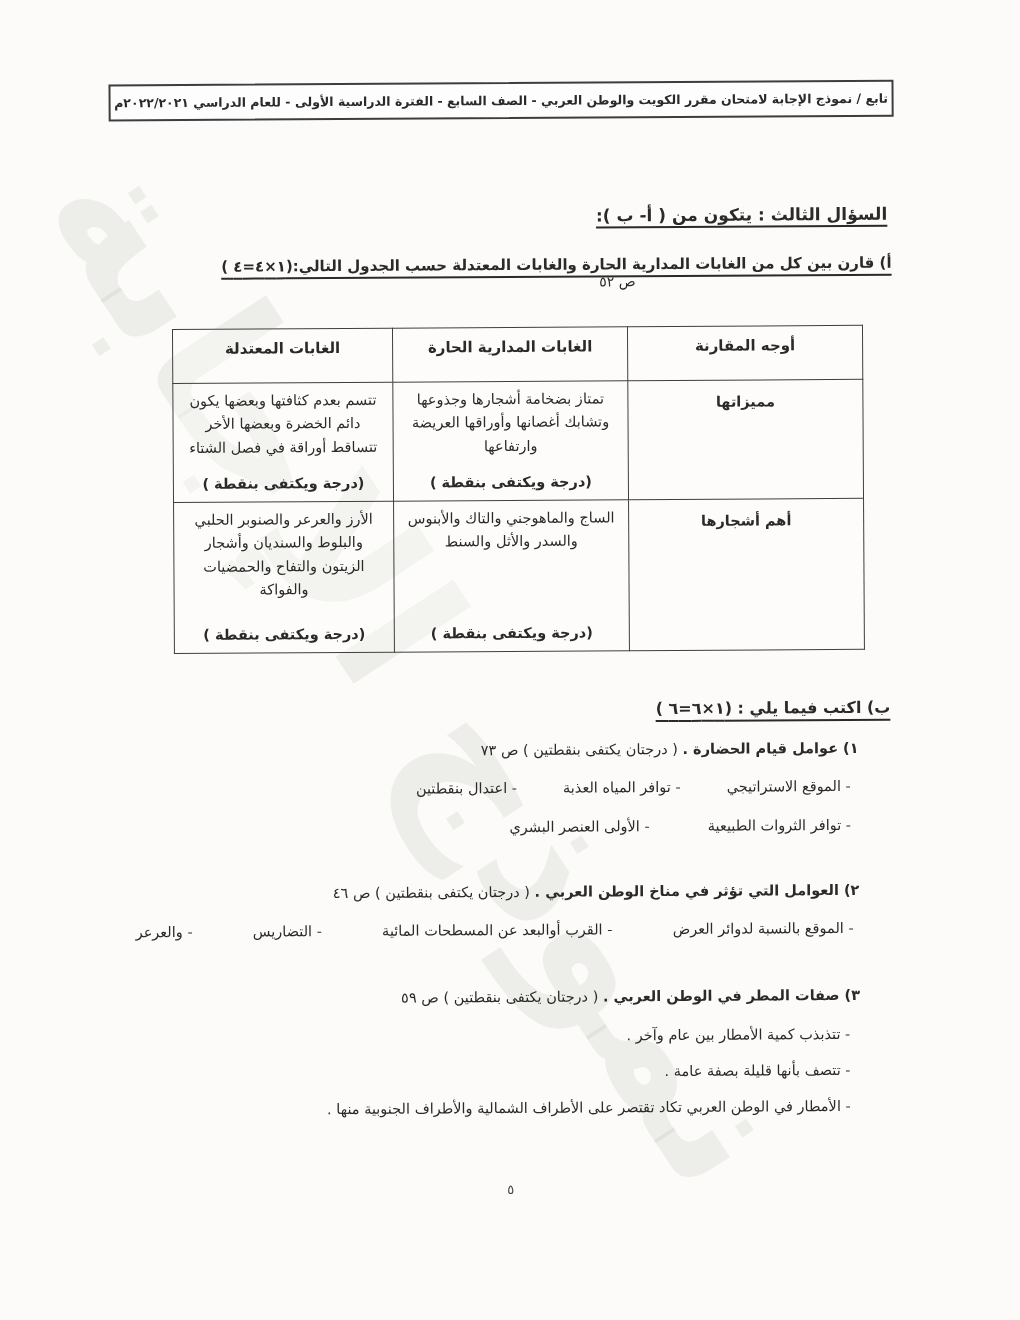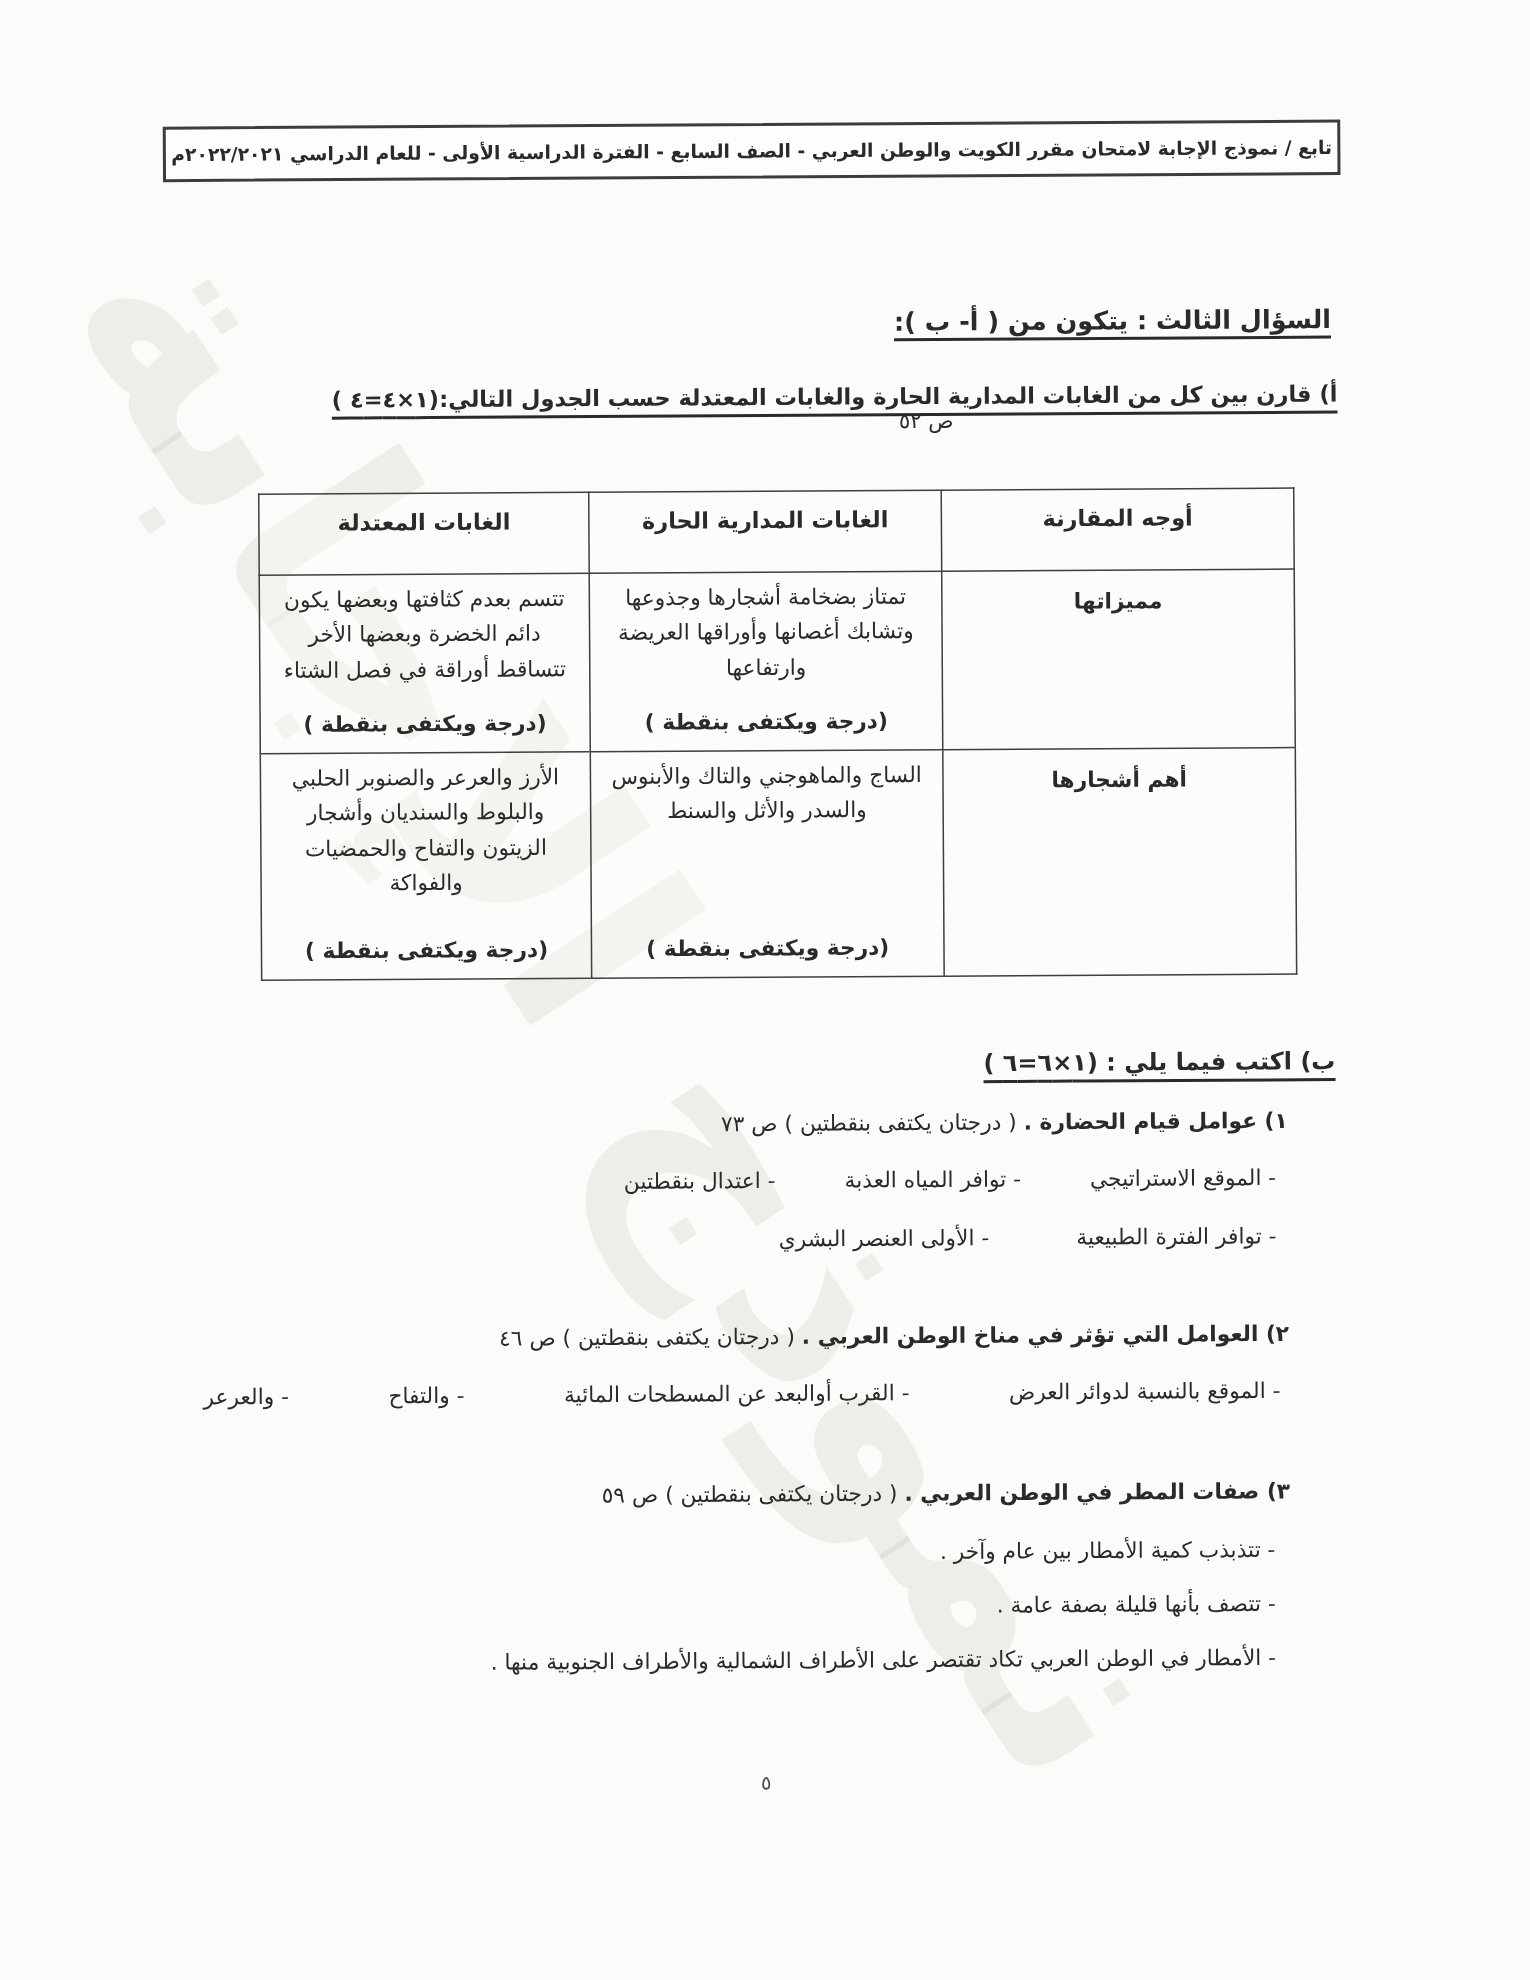--- a/index.html
+++ b/index.html
@@ -150,32 +150,32 @@
   <div class="numbered q1-title">
     <span class="ttl">١) عوامل قيام الحضارة .</span>
     <span class="nt">( درجتان يكتفى بنقطتين ) ص ٧٣</span>
   </div>
   <div class="optline q1-line1">
     <span>- الموقع الاستراتيجي</span>
     <span>- توافر المياه العذبة</span>
     <span>- اعتدال بنقطتين</span>
   </div>
   <div class="optline q1-line2">
-    <span>- توافر الفترة الطبيعية</span>
+    <span>- توافر الثروات الطبيعية</span>
     <span>- الأولى العنصر البشري</span>
   </div>
 
   <div class="numbered q2-title">
     <span class="ttl">٢) العوامل التي تؤثر في مناخ الوطن العربي .</span>
     <span class="nt">( درجتان يكتفى بنقطتين ) ص ٤٦</span>
   </div>
   <div class="optline q2-line">
     <span>- الموقع بالنسبة لدوائر العرض</span>
     <span>- القرب أوالبعد عن المسطحات المائية</span>
-    <span>- والتفاح</span>
+    <span>- التضاريس</span>
     <span>- والعرعر</span>
   </div>
 
   <div class="numbered q3-title">
     <span class="ttl">٣) صفات المطر في الوطن العربي .</span>
     <span class="nt">( درجتان يكتفى بنقطتين ) ص ٥٩</span>
   </div>
   <div class="bullet q3-b1">- تتذبذب كمية الأمطار بين عام وآخر .</div>
   <div class="bullet q3-b2">- تتصف بأنها قليلة بصفة عامة .</div>
   <div class="bullet q3-b3">- الأمطار في الوطن العربي تكاد تقتصر على الأطراف الشمالية والأطراف الجنوبية منها .</div>

